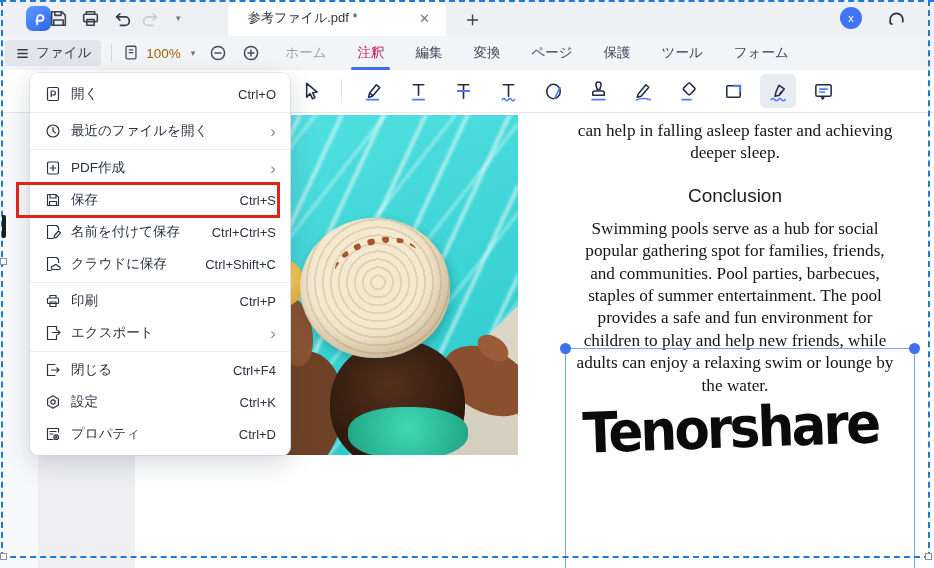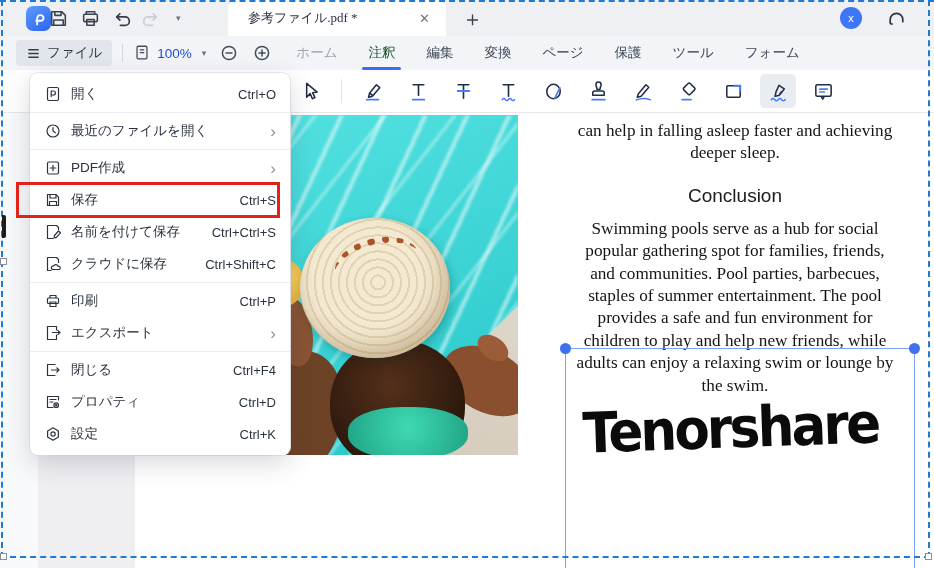--- a/index.html
+++ b/index.html
@@ -6,38 +6,38 @@
   html,body { font-family:"Liberation Sans",sans-serif; }
   .screen { position:relative; width:934px; height:568px; background:#fff; overflow:hidden; }
 
   
   .titlebar { position:absolute; left:0; top:0; width:934px; height:36px; background:#eef0f4; }
   .logo { position:absolute; left:26px; top:6px; width:25px; height:25px; border-radius:7px;
           background:linear-gradient(145deg,#5f9cff,#2c63ee); display:flex; align-items:center; justify-content:center; }
   .tb-ic { position:absolute; top:8px; width:21px; height:21px; }
   .tab { position:absolute; left:228px; top:0; width:218px; height:36px; background:#fff;
          border-radius:9px 9px 0 0; display:flex; align-items:center; padding:0 12px 0 20px; }
-  .tab-title { font-size:13px; color:#2d3440; flex:1;font-family:Liberation Serif, serif; }
+  .tab-title { font-size:13px; color:#2d3440; flex:1; }
   .tab-close { color:#6d7683; font-size:13px; cursor:default; padding:2px 4px; }
   .newtab { position:absolute; left:456px; top:3px; font-size:21px; color:#3a424e; font-weight:400; padding:2px 6px; }
   .avatar { position:absolute; left:840px; top:7px; width:22px; height:22px; border-radius:50%;
             background:#3f76f6; color:#fff; font-size:11px; display:flex; align-items:center; justify-content:center; }
 
   
   .row2 { position:absolute; left:0; top:36px; width:934px; height:34px; background:#f2f4f7;
           display:flex; align-items:center; }
-  .file-btn { margin-left:16px; height:26px; background:#e2e5eb; border-radius:4px; display:flex;
+  .file-btn { margin-left:5px; height:26px; background:#e2e5eb; border-radius:4px; display:flex;
               align-items:center; padding:0 10px; gap:6px; color:#333b47; font-size:13.5px; }
   .vsep { width:1px; height:18px; background:#d4d8de; margin:0 10px; }
-  .zoom-level { font-size:13.5px; color:#1d4ed8; margin:0 4px 0 6px; }
+  .zoom-level { font-size:13.5px; color:#a16207; margin:0 4px 0 6px; }
   .caret { font-size:9px; color:#6b7482; margin:0 6px; }
   .nav { display:flex; gap:27px; margin-left:16px; font-size:13.5px; color:#3c4656; }
   .nav .tabitem { position:relative; padding:7px 2px; }
   .nav .muted { color:#9aa3b0; }
-  .nav .active { color:#14532d; }
+  .nav .active { color:#be185d; }
   .nav .active::after { content:""; position:absolute; left:-4px; right:-4px; bottom:-1px; height:3px;
                         background:#3e6bf5; border-radius:2px; }
 
   
   .row3 { position:absolute; left:0; top:70px; width:934px; height:43px; background:#fff;
           border-bottom:1px solid #e4e7eb; display:flex; align-items:center; }
   .tools { display:flex; align-items:center; gap:9px; margin-left:292px; }
   .tool { width:36px; height:34px; border-radius:5px; display:flex; align-items:center; justify-content:center; }
   .tool.active { background:#e9ecf1; }
   .tsep { width:1px; height:24px; background:#e2e5e9; margin:0 4px; }
@@ -336,21 +336,21 @@
         <div class="ln">can help in falling asleep faster and achieving</div>
         <div class="ln">deeper sleep.</div>
         <div class="doc-head">Conclusion</div>
         <div class="ln">Swimming pools serve as a hub for social</div>
         <div class="ln">popular gathering spot for families, friends,</div>
         <div class="ln">and communities. Pool parties, barbecues,</div>
         <div class="ln">staples of summer entertainment. The pool</div>
         <div class="ln">provides a safe and fun environment for</div>
         <div class="ln">children to play and help new friends, while</div>
         <div class="ln">adults can enjoy a relaxing swim or lounge by</div>
-        <div class="ln">the swim.</div>
+        <div class="ln">the water.</div>
       </div>
 
       <div class="selbox">
         <div class="handle" style="left:-6px;top:-6px"></div>
         <div class="handle" style="right:-6px;top:-6px"></div>
       </div>
       <div class="sig">Tenorshare</div>
     </div>
   </div>
 
@@ -452,44 +452,44 @@
 
     <div class="mi">
       <svg width="16" height="16" viewBox="0 0 16 16">
         <g fill="none" stroke="#2b3340" stroke-width="1.2" stroke-linecap="round" stroke-linejoin="round">
           <path d="M10 2.5H2.5v11H10"></path>
             <path d="M6.5 8H14M11.8 5.8L14 8l-2.2 2.2"></path>
         </g>
       </svg>
       <span class="mil">閉じる</span>
       <span class="mis">Ctrl+F4</span>
+    </div>
+
+    <div class="mi">
+      <svg width="16" height="16" viewBox="0 0 16 16">
+        <g fill="none" stroke="#2b3340" stroke-width="1.2" stroke-linejoin="round">
+          <path d="M8 1.8l5.4 3.1v6.2L8 14.2 2.6 11.1V4.9z"></path>
+            <circle cx="8" cy="8" r="2.2"></circle>
+        </g>
+      </svg>
+      <span class="mil">設定</span>
+      <span class="mis">Ctrl+K</span>
     </div>
 
     <div class="mi">
       <svg width="16" height="16" viewBox="0 0 16 16">
         <g fill="none" stroke="#2b3340" stroke-width="1.2" stroke-linecap="round" stroke-linejoin="round">
           <path d="M13.5 6V2.5h-11v11H8"></path>
             <path d="M5 5.5h6M5 8h3"></path>
           <circle cx="11.2" cy="11.2" r="2.3"></circle>
             <circle cx="11.2" cy="11.2" r="0.6"></circle>
         </g>
       </svg>
       <span class="mil">プロパティ</span>
       <span class="mis">Ctrl+D</span>
-    </div>
-
-    <div class="mi">
-      <svg width="16" height="16" viewBox="0 0 16 16">
-        <g fill="none" stroke="#2b3340" stroke-width="1.2" stroke-linejoin="round">
-          <path d="M8 1.8l5.4 3.1v6.2L8 14.2 2.6 11.1V4.9z"></path>
-            <circle cx="8" cy="8" r="2.2"></circle>
-        </g>
-      </svg>
-      <span class="mil">設定</span>
-      <span class="mis">Ctrl+K</span>
     </div>
   </div>
 
   <div class="redbox"></div>
 
   <div class="cb cb-top"></div>
   <div class="cb cb-left"></div>
   <div class="cb cb-right"></div>
   <div class="cb cb-bottom"></div>
   <div class="cap-handle" style="left:0;top:258px"></div>

